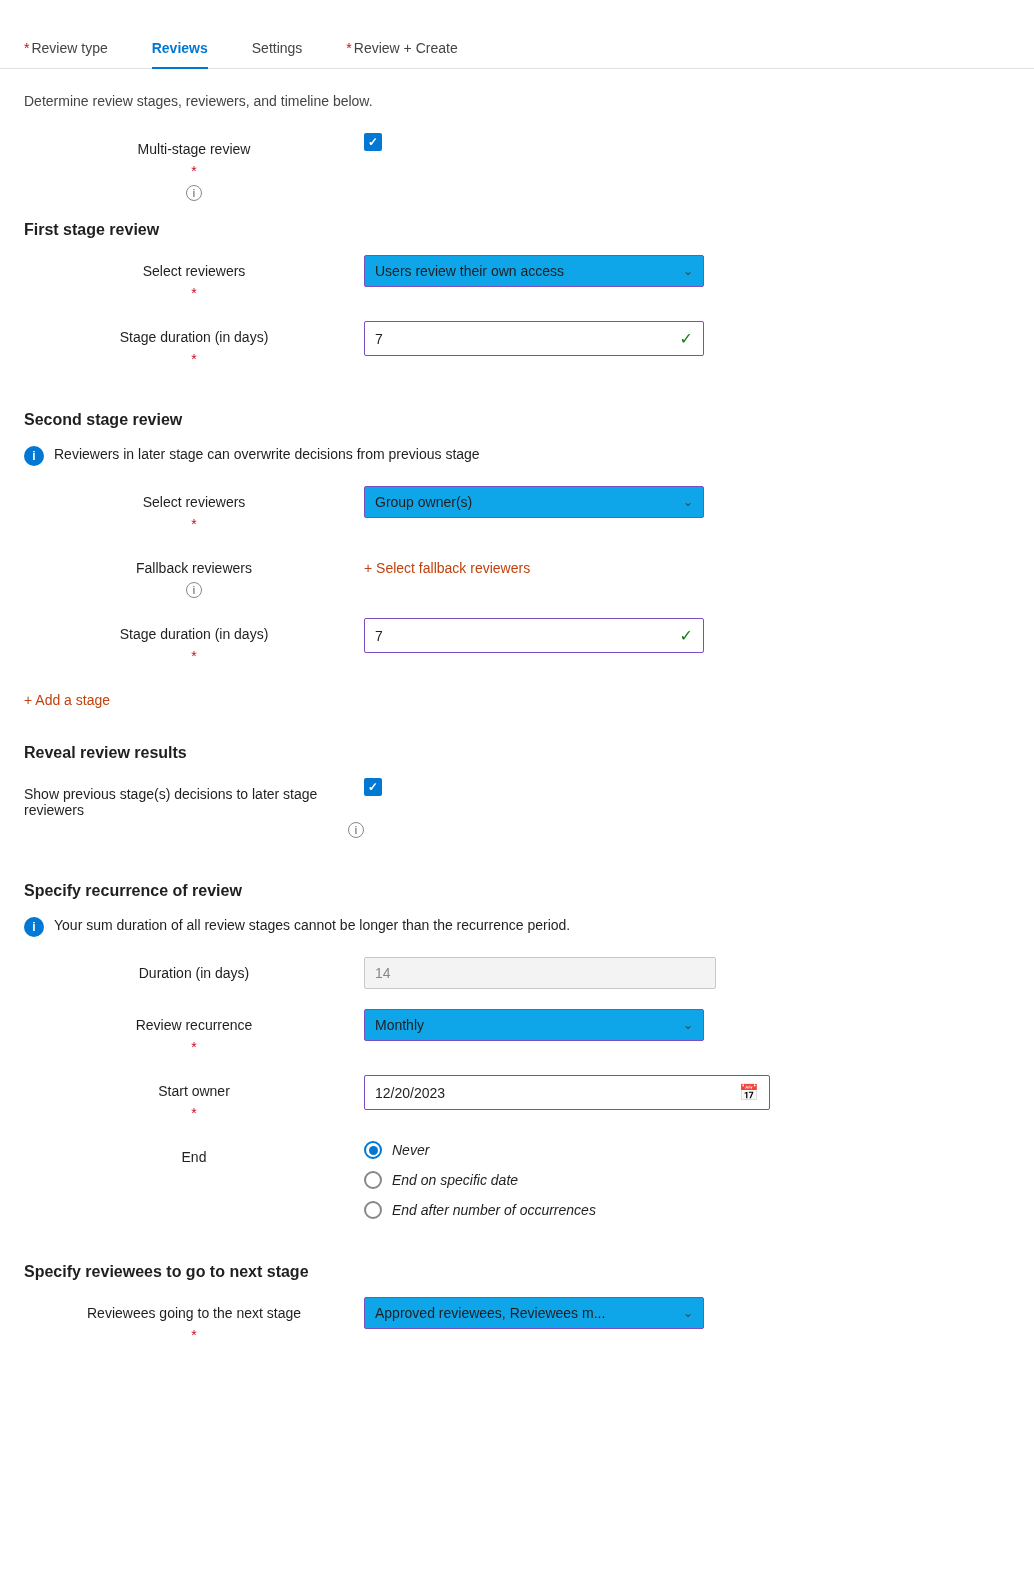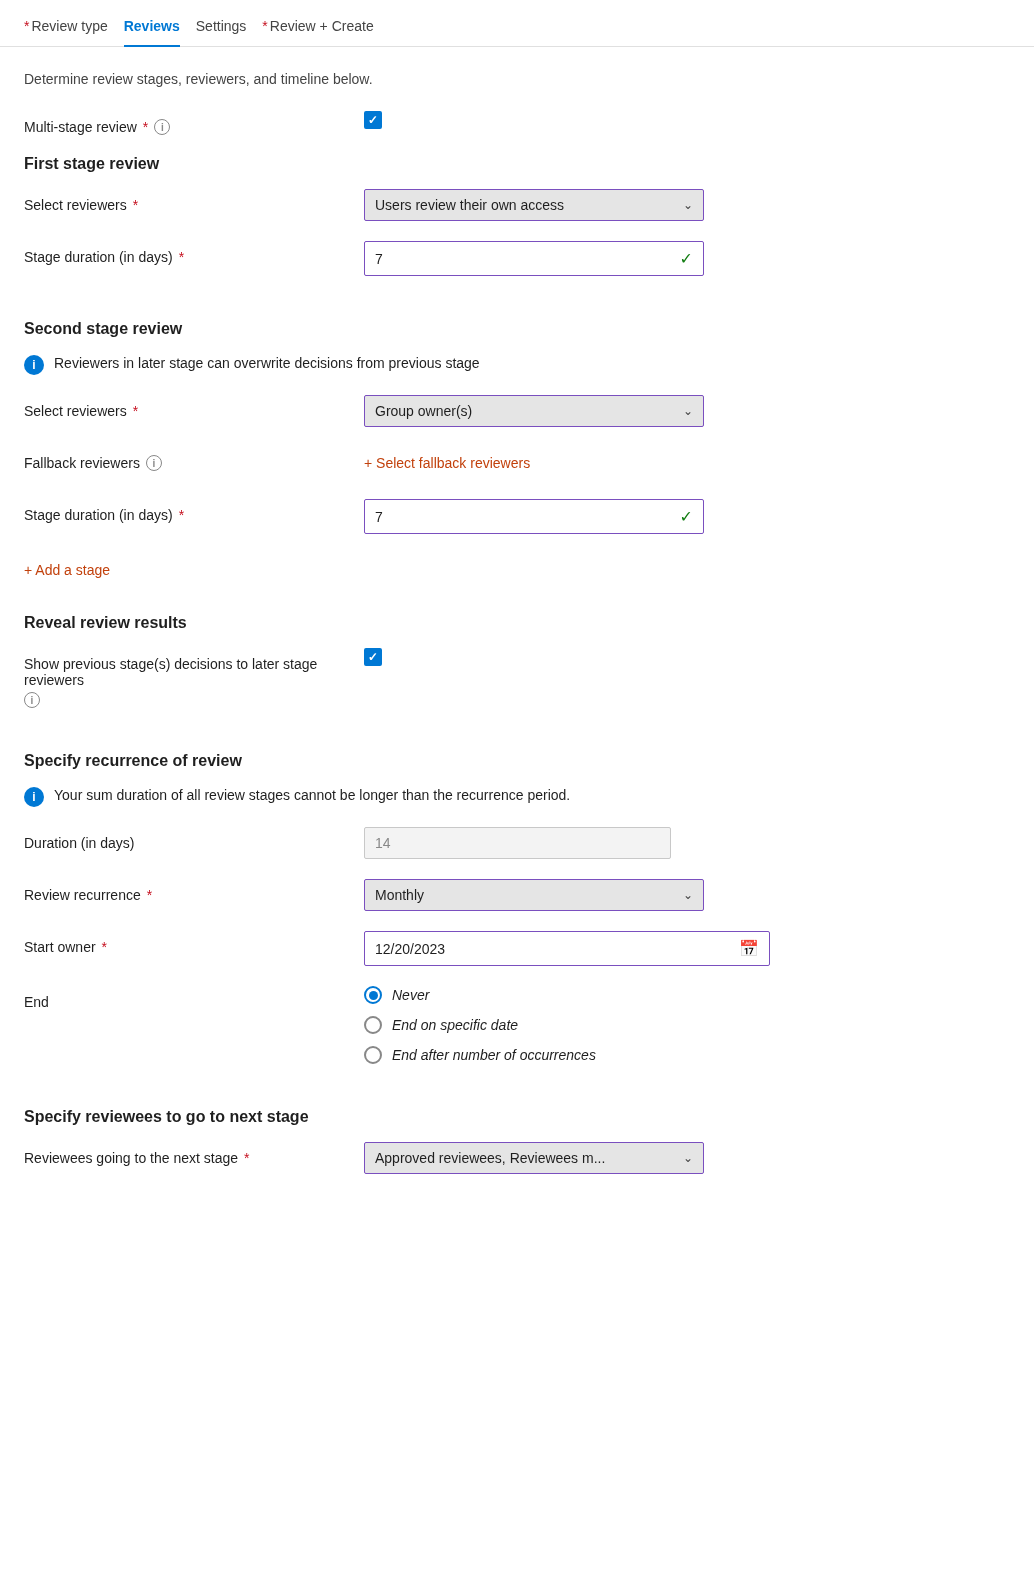--- a/index.html
+++ b/index.html
@@ -12,21 +12,22 @@
       min-height: 1570px;
       padding: 0;
     }
 
     
     .nav-tabs {
       display: flex;
       align-items: center;
       padding: 18px 24px 0 24px;
       border-bottom: 1px solid #e0e0e0;
-      gap: 16px;
+      gap: 44px;
+      margin-top: 22px;
     }
     .nav-tab {
       font-size: 14px;
       padding-bottom: 12px;
       cursor: pointer;
       color: #444;
       position: relative;
       white-space: nowrap;
     }
     .nav-tab.active {
@@ -66,20 +67,21 @@
     }
     .form-label {
       width: 340px;
       min-width: 340px;
       font-size: 14px;
       color: #1f1f1f;
       padding-top: 8px;
       display: flex;
       align-items: center;
       gap: 6px;
+      flex-direction: column;
     }
     .form-label .required-star {
       color: #c50f1f;
     }
     .form-control-wrap {
       flex: 1;
     }
     .checkbox-blue {
       width: 18px;
       height: 18px;
@@ -102,21 +104,21 @@
     
     .select-control {
       display: flex;
       align-items: center;
       justify-content: space-between;
       border: 1.5px solid #7a4fbf;
       border-radius: 2px;
       padding: 7px 10px;
       width: 340px;
       cursor: pointer;
-      background: #e5e5e5;
+      background: #0ea5e9;
       font-size: 14px;
       color: #1f1f1f;
     }
     .select-control .chevron {
       color: #444;
       font-size: 12px;
     }
 
     
     .input-control {
@@ -134,21 +136,21 @@
     .input-control .check-icon {
       color: #107c10;
       font-size: 16px;
     }
     .input-disabled {
       display: flex;
       align-items: center;
       border: 1px solid #c8c8c8;
       border-radius: 2px;
       padding: 7px 10px;
-      width: 307px;
+      width: 352px;
       background: #f3f3f3;
       font-size: 14px;
       color: #888;
     }
 
     
     .section-header {
       font-size: 16px;
       font-weight: 700;
       color: #1f1f1f;
@@ -291,20 +293,21 @@
     }
 
     .form-multiline-label {
       width: 340px;
       min-width: 340px;
       font-size: 14px;
       color: #1f1f1f;
       display: flex;
       flex-direction: column;
       padding-top: 8px;
+      align-items: flex-end;
     }
   </style>
 </head>
 <body>
 
 <div class="nav-tabs">
   <div class="nav-tab">
     <span class="required-star">*</span><span>Review type</span>
   </div>
   <div class="nav-tab active">

